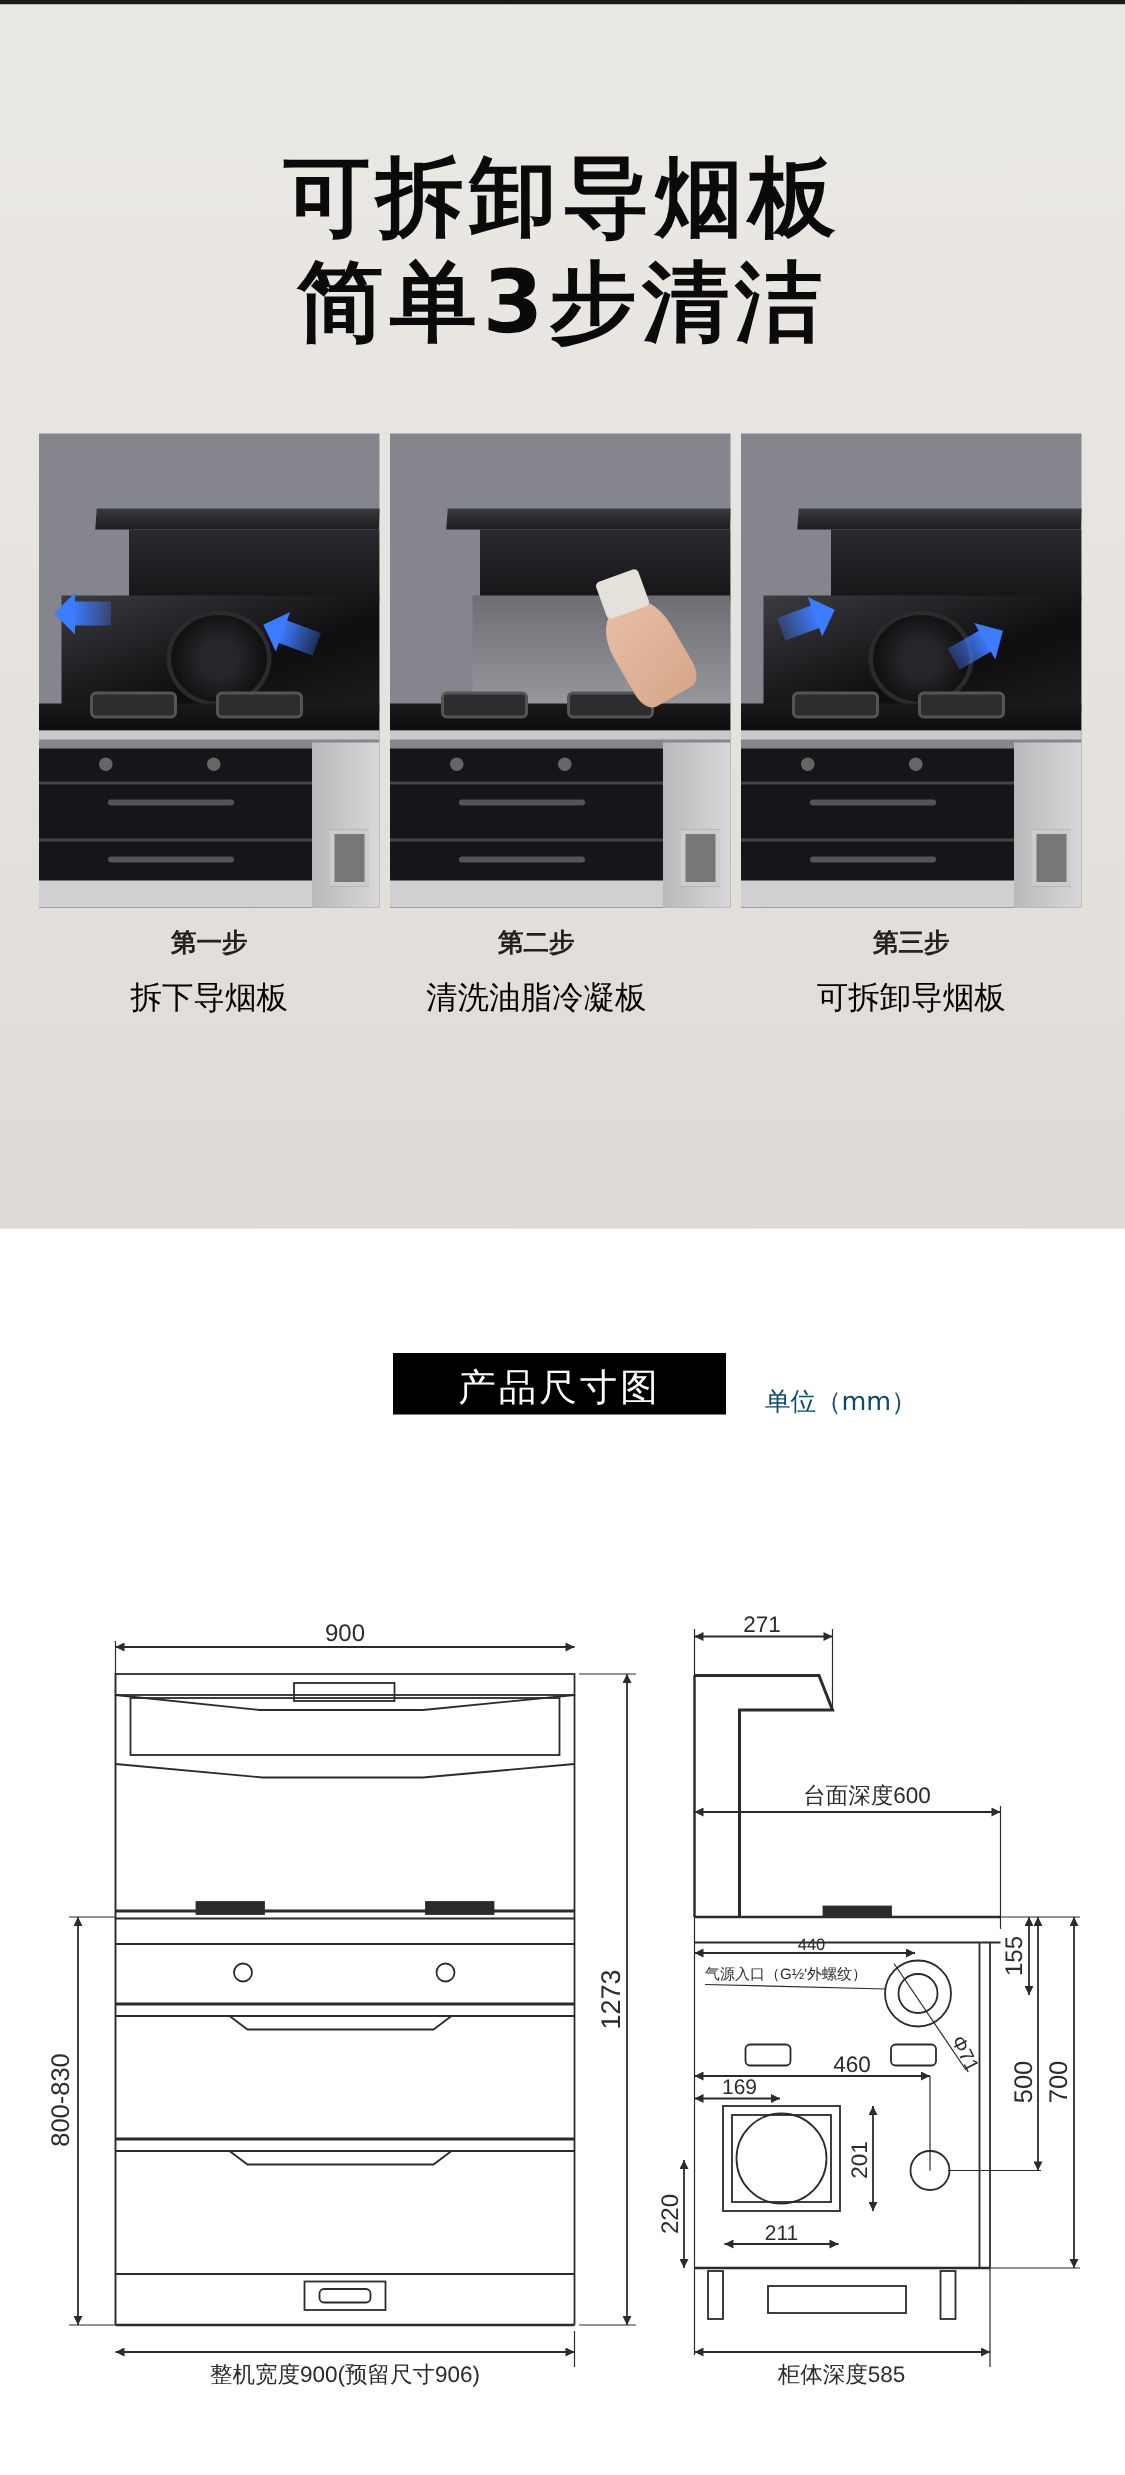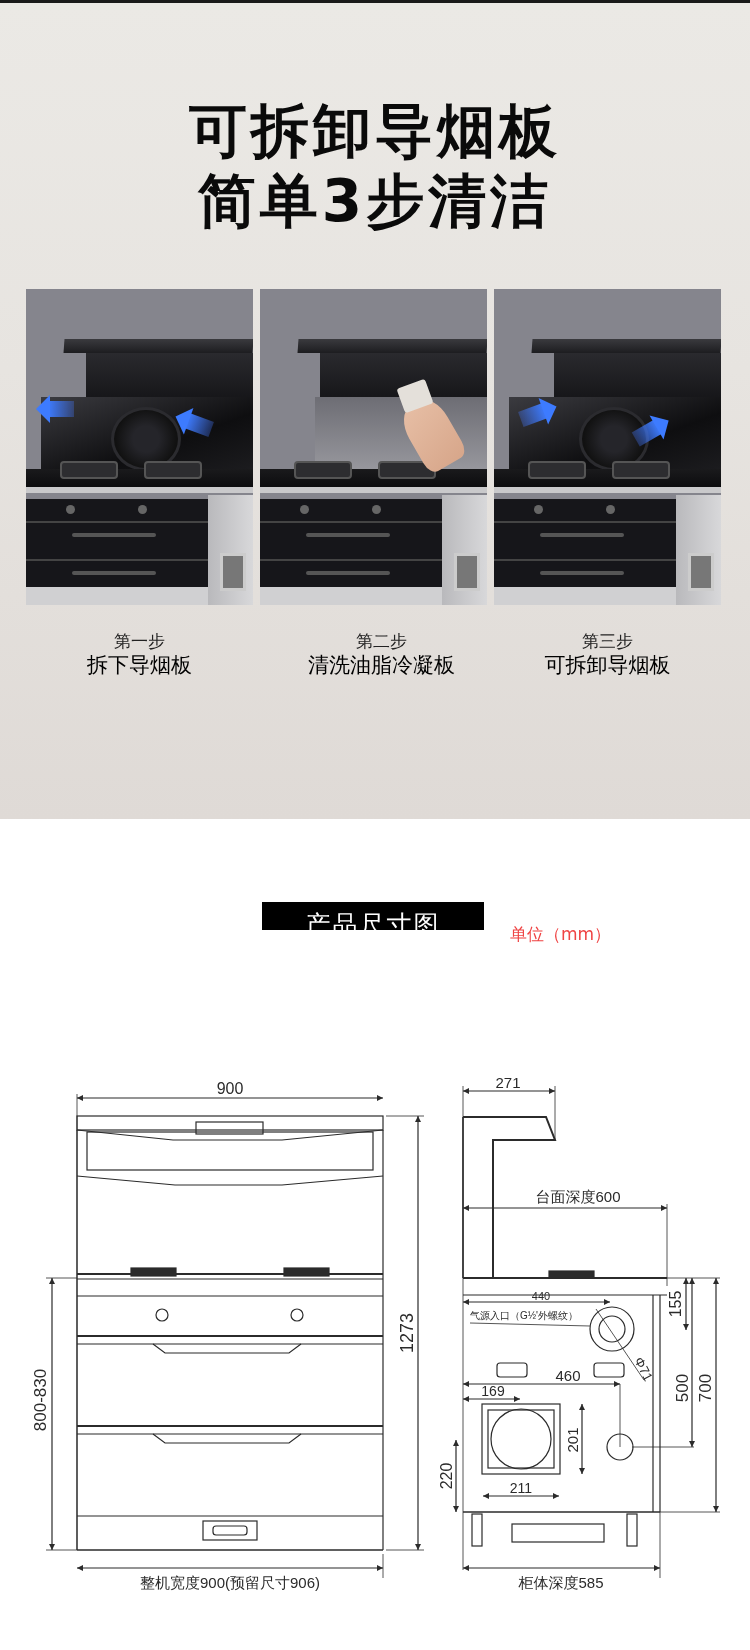--- a/index.html
+++ b/index.html
@@ -45,27 +45,27 @@
   .knob.k1 { left: 40px; } .knob.k2 { left: 112px; }
   .cabinet-side { position: absolute; left: 182px; top: 206px; width: 45px; height: 110px; background: linear-gradient(90deg,#b9b9bc,#d8d8da); }
   .side-hole { position: absolute; left: 194px; top: 264px; width: 26px; height: 38px; background: #777; border: 3px solid #ccc; }
   .cab-foot { position: absolute; left: 0; top: 298px; width: 182px; height: 18px; background: #d0d0d2; }
   .arrow { position: absolute; width: 26px; height: 16px; background: linear-gradient(90deg,rgba(70,120,255,0.3),#3d7bff); }
   .arrow::after { content: ""; position: absolute; top: -6px; right: -12px; border-left: 14px solid #3d7bff; border-top: 14px solid transparent; border-bottom: 14px solid transparent; }
   .arrow.left { transform: rotate(180deg); }
   .cloth { position: absolute; left: 140px; top: 94px; width: 30px; height: 26px; background: #e4e0da; transform: rotate(-20deg); border-radius: 3px; }
   .hand { position: absolute; left: 150px; top: 110px; width: 44px; height: 70px; background: linear-gradient(160deg,#e7bfa6,#d7a68a); border-radius: 40% 40% 20% 20%; transform: rotate(-30deg); }
 
-  .step-label { position: absolute; top: 617px; width: 227px; text-align: center; font-weight: normal; font-size: 17px; color: #222; margin-top: 13px; }
+  .step-label { position: absolute; top: 617px; width: 227px; text-align: center; font-weight: bold; font-size: 17px; color: #222; }
   .step-desc { position: absolute; top: 651px; width: 227px; text-align: center; font-size: 21px; color: #000000; }
-  .c1 { left: 26px; } .c2 { left: 268px; } .c3 { left: 494px; text-align: center; }
-
-  .dim-title { position: absolute; left: 262px; top: 902px; width: 222px; height: 28px; background: #000;
+  .c1 { left: 26px; } .c2 { left: 244px; } .c3 { left: 494px; text-align: center; }
+
+  .dim-title { position: absolute; left: 262px; top: 902px; width: 222px; height: 41px; background: #000;
                color: #fff; font-size: 25px; line-height: 45px; text-align: center; letter-spacing: 2px; }
-  .unit { position: absolute; left: 510px; top: 923px; font-size: 17px; color: #ef4444; }
+  .unit { position: absolute; left: 510px; top: 923px; font-size: 17px; color: #0c4a6e; }
 
   .drawing { position: absolute; left: 0; top: 0; width: 750px; height: 1650px; }
   .dl { font-family: "Liberation Sans", "DejaVu Sans", sans-serif; fill: #2b2b2b; }
 </style>
 </head>
 <body>
 
 <div class="top-bar"></div>
 
 <section class="hero"></section>

